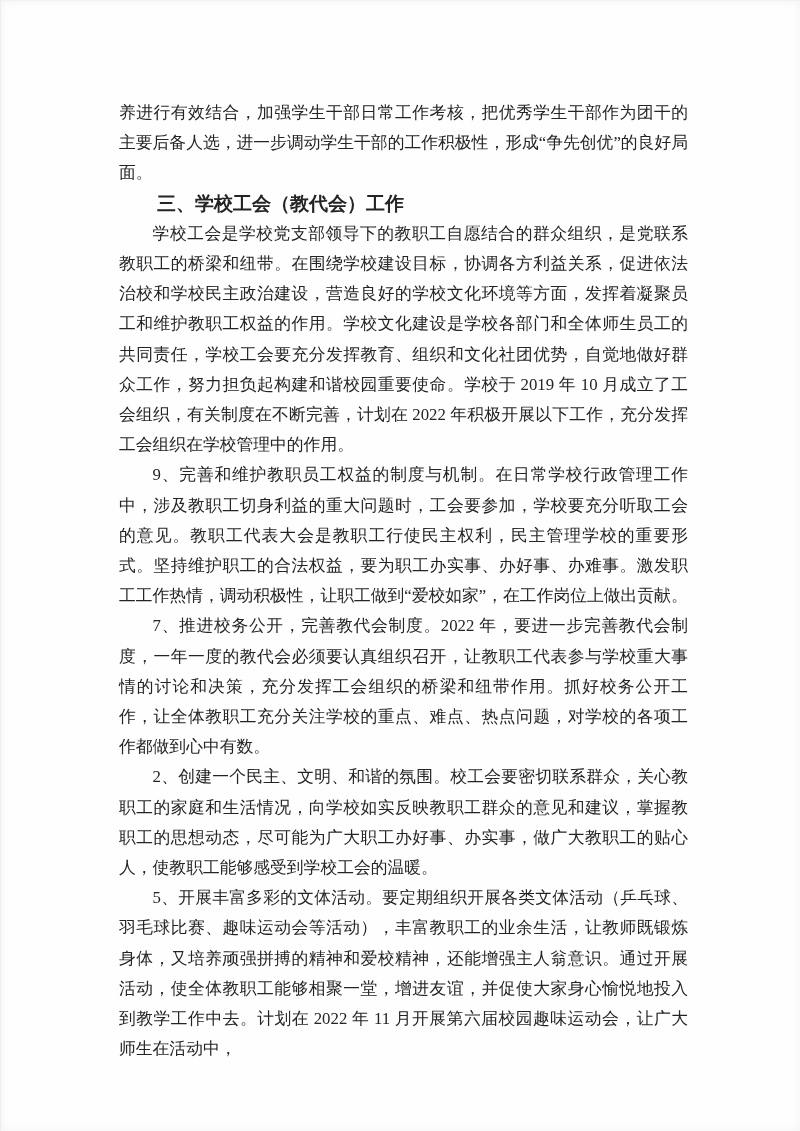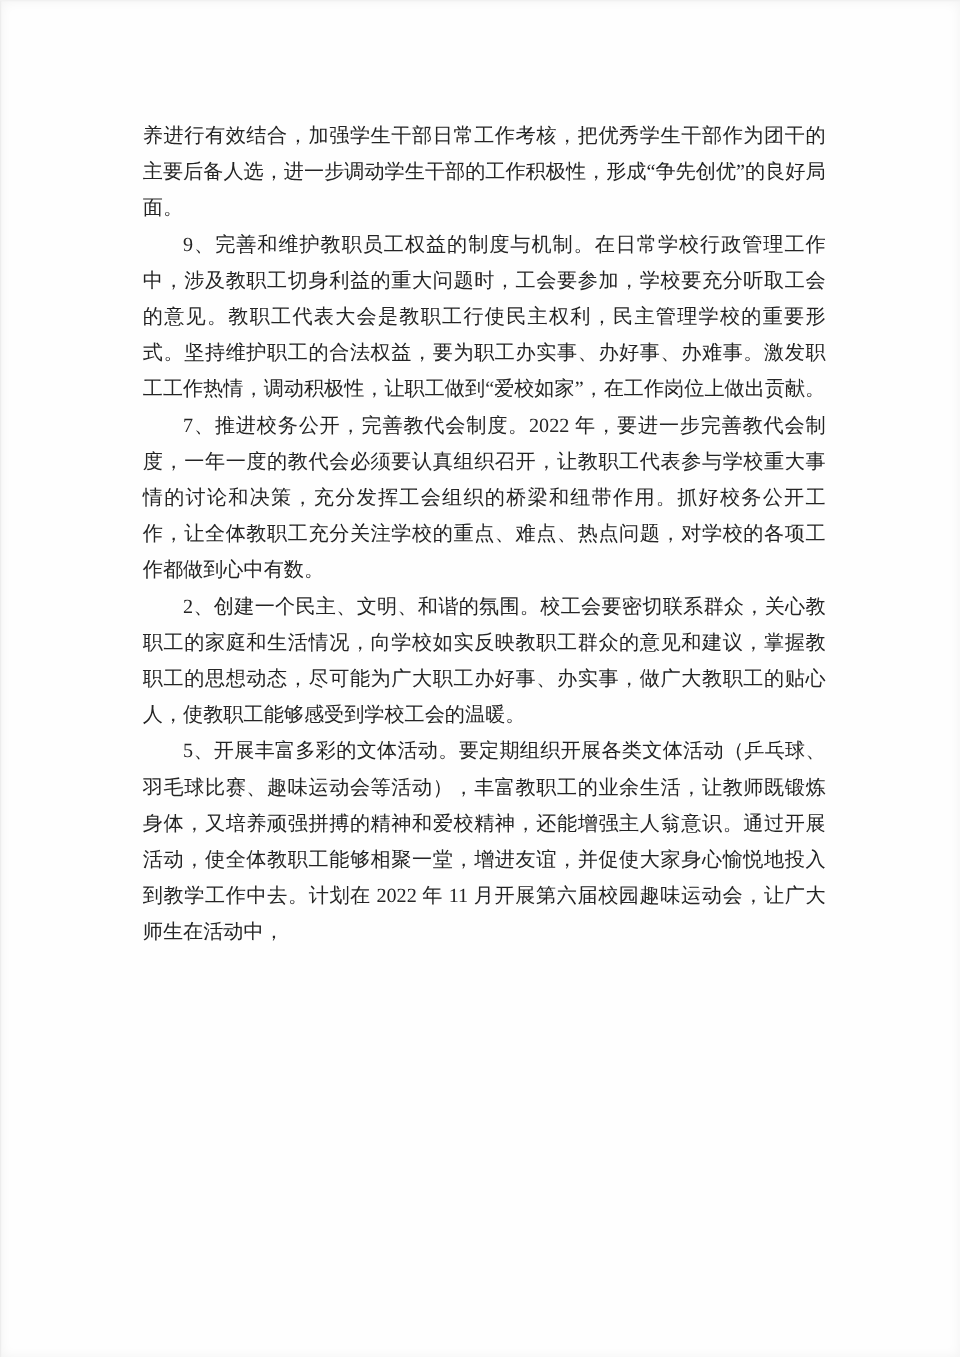--- a/index.html
+++ b/index.html
@@ -41,21 +41,23 @@
   }
 </style>
 </head>
 <body>
 
 <div class="page">
   <div class="doc-body">
 
     <p class="para">养进行有效结合，加强学生干部日常工作考核，把优秀学生干部作为团干的主要后备人选，进一步调动学生干部的工作积极性，形成“争先创优”的良好局面。</p>
 
+    <h3 class="section-heading">三、学校工会（教代会）工作</h3>
 
+    <p class="para indent">学校工会是学校党支部领导下的教职工自愿结合的群众组织，是党联系教职工的桥梁和纽带。在围绕学校建设目标，协调各方利益关系，促进依法治校和学校民主政治建设，营造良好的学校文化环境等方面，发挥着凝聚员工和维护教职工权益的作用。学校文化建设是学校各部门和全体师生员工的共同责任，学校工会要充分发挥教育、组织和文化社团优势，自觉地做好群众工作，努力担负起构建和谐校园重要使命。学校于 2019 年 10 月成立了工会组织，有关制度在不断完善，计划在 2022 年积极开展以下工作，充分发挥工会组织在学校管理中的作用。</p>
 
     <p class="para indent">9、完善和维护教职员工权益的制度与机制。在日常学校行政管理工作中，涉及教职工切身利益的重大问题时，工会要参加，学校要充分听取工会的意见。教职工代表大会是教职工行使民主权利，民主管理学校的重要形式。坚持维护职工的合法权益，要为职工办实事、办好事、办难事。激发职工工作热情，调动积极性，让职工做到“爱校如家”，在工作岗位上做出贡献。</p>
 
     <p class="para indent">7、推进校务公开，完善教代会制度。2022 年，要进一步完善教代会制度，一年一度的教代会必须要认真组织召开，让教职工代表参与学校重大事情的讨论和决策，充分发挥工会组织的桥梁和纽带作用。抓好校务公开工作，让全体教职工充分关注学校的重点、难点、热点问题，对学校的各项工作都做到心中有数。</p>
 
     <p class="para indent">2、创建一个民主、文明、和谐的氛围。校工会要密切联系群众，关心教职工的家庭和生活情况，向学校如实反映教职工群众的意见和建议，掌握教职工的思想动态，尽可能为广大职工办好事、办实事，做广大教职工的贴心人，使教职工能够感受到学校工会的温暖。</p>
 
     <p class="para indent">5、开展丰富多彩的文体活动。要定期组织开展各类文体活动（乒乓球、羽毛球比赛、趣味运动会等活动），丰富教职工的业余生活，让教师既锻炼身体，又培养顽强拼搏的精神和爱校精神，还能增强主人翁意识。通过开展活动，使全体教职工能够相聚一堂，增进友谊，并促使大家身心愉悦地投入到教学工作中去。计划在 2022 年 11 月开展第六届校园趣味运动会，让广大师生在活动中，</p>
 
   </div>

